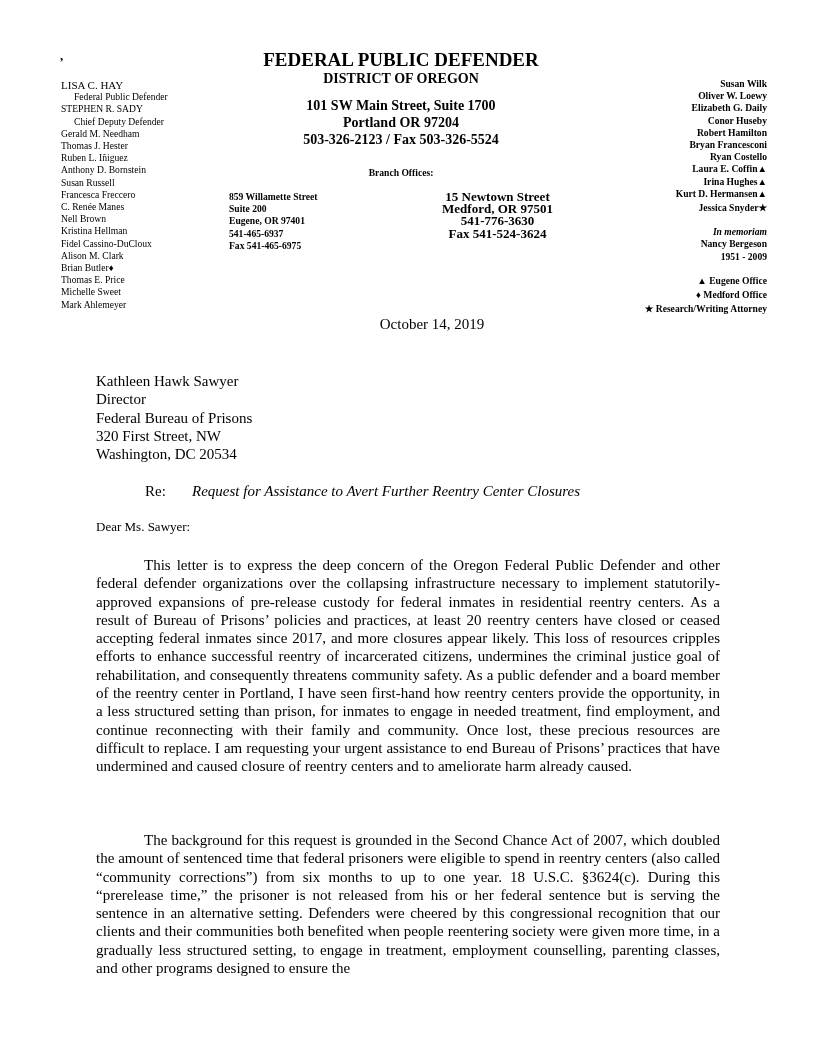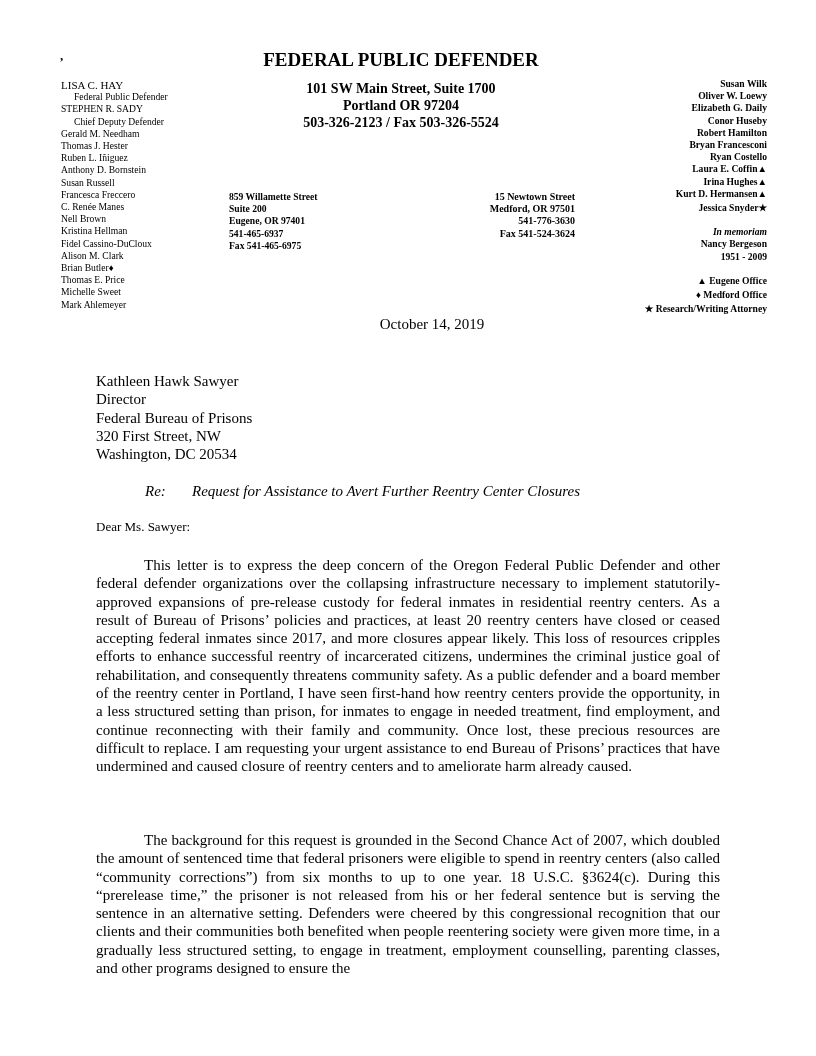--- a/index.html
+++ b/index.html
@@ -8,28 +8,28 @@
   .stray { left: 60px; top: 48px; font-size: 13px; font-weight: bold; }
   .lh-left { left: 61px; top: 79px; width: 190px; font-size: 9.6px; font-weight: normal; line-height: 12.2px; }
   .lh-left .big { font-size: 11px; line-height: 12.2px; }
   .lh-left .sub { padding-left: 13px; }
   .lh-center { left: 220px; top: 50px; width: 362px; text-align: center; font-weight: bold; }
   .lh-title { font-size: 19px; line-height: 20px; }
   .lh-district { font-size: 14px; line-height: 16px; margin-top: 1px; }
   .lh-addr { font-size: 14px; line-height: 17px; margin-top: 10px; }
   .lh-branch-label { font-size: 9.6px; margin-top: 19px; }
   .branch-l { left: 229px; top: 191px; font-size: 9.6px; font-weight: bold; line-height: 12.2px; }
-  .branch-r { left: 420px; top: 191px; width: 155px; text-align: right; font-size: 10px; font-weight: bold; line-height: 12.2px; }
+  .branch-r { left: 420px; top: 191px; width: 155px; text-align: center; font-size: 13px; font-weight: bold; line-height: 12.2px; }
   .lh-right { left: 580px; top: 78px; width: 187px; text-align: right; font-size: 9.6px; font-weight: bold; line-height: 12.2px; }
   .lh-right .gap { height: 12px; }
   .lh-right .it { font-style: italic; }
   .date { left: 0; width: 816px; top: 316px; text-align: center; font-size: 15px; margin-left: 24px; }
   .addr { left: 96px; top: 372px; font-size: 15px; line-height: 18.3px; }
   .re { left: 145px; top: 483px; font-size: 15px; }
-  .re .re-label { display: inline-block; width: 47px; font-style: italic; }
+  .re .re-label { display: inline-block; width: 47px; }
   .re .re-text { font-style: italic; }
   .salutation { left: 96px; top: 519px; font-size: 13px; }
   .para { left: 96px; width: 624px; font-size: 15px; line-height: 18.3px; text-align: justify; text-indent: 48px; }
   .p1 { top: 556px; }
   .p2 { top: 831px; }
 </style>
 </head>
 <body>
 
 <div class="abs stray">,</div>
@@ -51,25 +51,27 @@
   <div>Fidel Cassino-DuCloux</div>
   <div>Alison M. Clark</div>
   <div>Brian Butler♦</div>
   <div>Thomas E. Price</div>
   <div>Michelle Sweet</div>
   <div>Mark Ahlemeyer</div>
 </div>
 
 <div class="abs lh-center">
   <div class="lh-title">FEDERAL PUBLIC DEFENDER</div>
+  <div class="lh-district">DISTRICT OF OREGON</div>
   <div class="lh-addr">
     <div>101 SW Main Street, Suite 1700</div>
     <div>Portland OR 97204</div>
     <div>503-326-2123 / Fax 503-326-5524</div>
   </div>
+  <div class="lh-branch-label">Branch Offices:</div>
 </div>
 
 <div class="abs branch-l">
   <div>859 Willamette Street</div>
   <div>Suite 200</div>
   <div>Eugene, OR 97401</div>
   <div>541-465-6937</div>
   <div>Fax 541-465-6975</div>
 </div>
 

